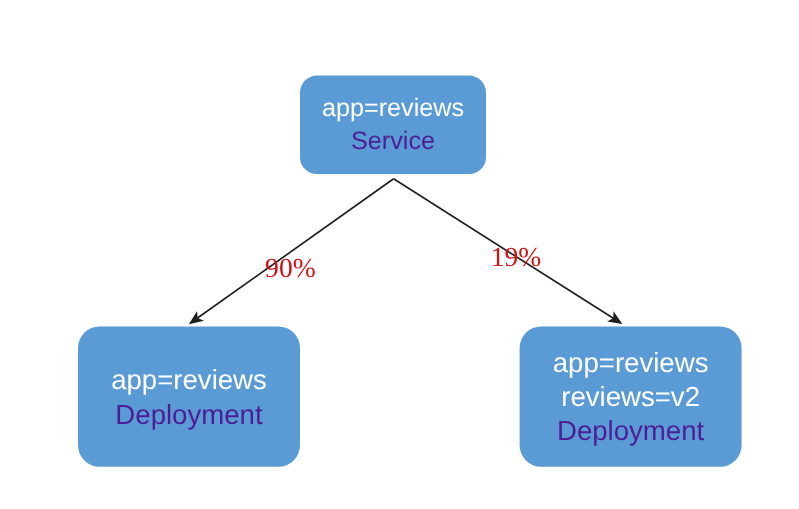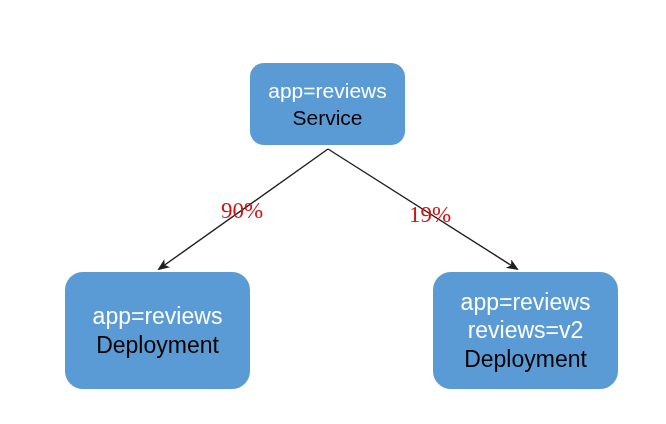--- a/index.html
+++ b/index.html
@@ -38,30 +38,30 @@
   }
   .node-deployment {
     top: 255px;
     width: 185px; height: 117px;
     border-radius: 18px;
     font-size: 23px;
     line-height: 28.5px;
   }
   .node-v1 { left: 65px; }
   .node-v2 { left: 433px; }
-  .node-kind { color: #000000; }
+  .node-kind { color: #4c1d95; }
   .weight {
     position: absolute;
     transform: translate(-50%, -50%);
     font-family: "Liberation Serif", serif;
     font-size: 23px;
     color: #d01212;
     white-space: nowrap;
   }
-  .weight-v1 { left: 242px; top: 194px; }
+  .weight-v1 { left: 242px; top: 207px; }
   .weight-v2 { left: 430px; top: 198px; }
 </style>
 </head>
 <body>
 
 <div class="stage">
 
   <svg class="edges" viewBox="0 0 666 424" xmlns="http://www.w3.org/2000/svg">
     <defs>
       <marker id="arrowhead" markerUnits="userSpaceOnUse" markerWidth="12" markerHeight="10" refX="10" refY="5" orient="auto">

